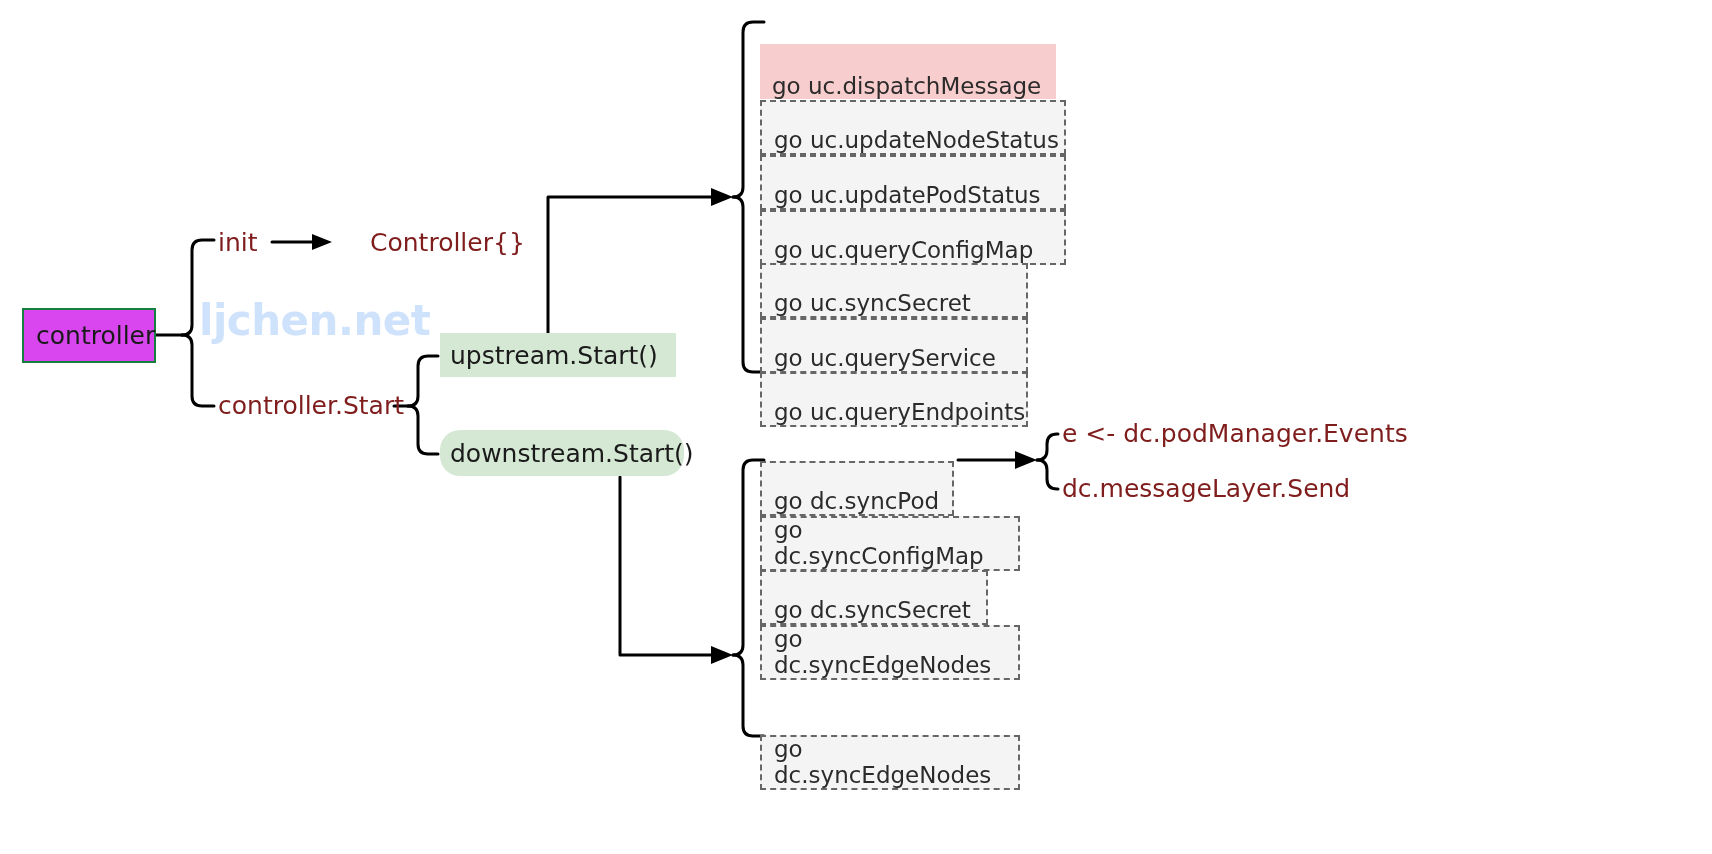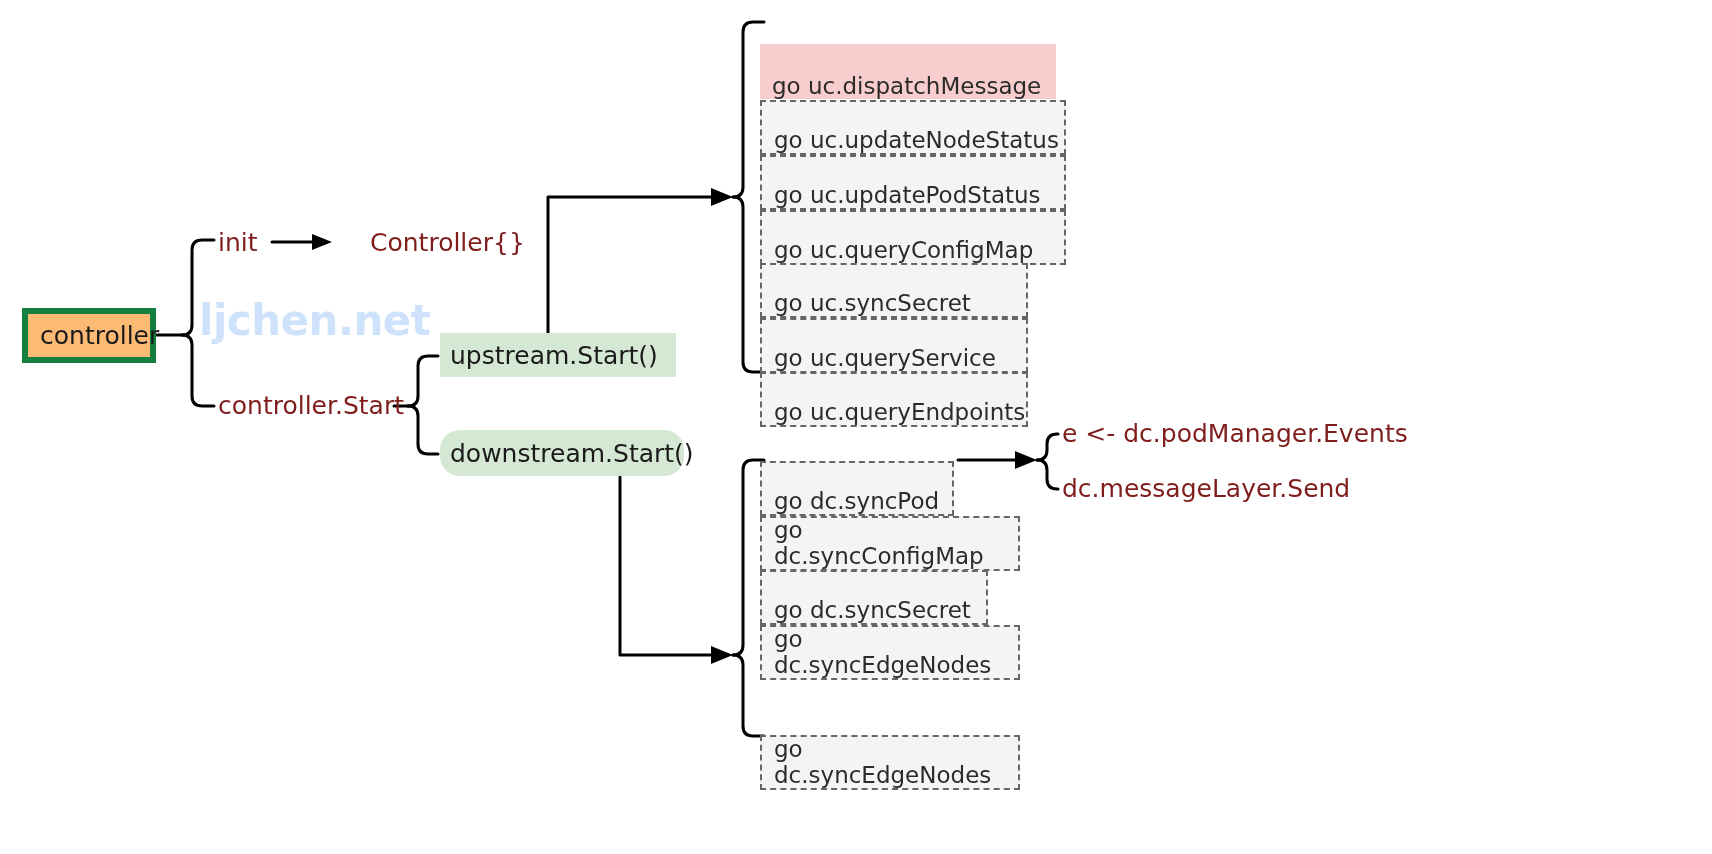--- a/index.html
+++ b/index.html
@@ -7,21 +7,21 @@
        font-family:"DejaVu Sans","Liberation Sans",sans-serif;}
   .canvas{position:absolute;left:0;top:0;width:1712px;height:854px;}
   svg.lines{position:absolute;left:0;top:0;width:1712px;height:854px;pointer-events:none;}
 
   .node{position:absolute;box-sizing:border-box;display:flex;align-items:center;}
   .node span{display:block;white-space:nowrap;}
 
   
   .controller-node{
     left:22px;top:308px;width:134px;height:55px;
-    background:#fdba74;border:6px solid #15803d;
+    background:#d946ef;border:2px solid #15803d;
     padding-left:12px;font-size:25px;color:#1a1a1a;
   }
 
   
   .start-node{
     background:#d5e8d4;border:none;padding-left:10px;
     font-size:25px;color:#1a1a1a;
   }
   #upstream-start{left:440px;top:333px;width:236px;height:44px;}
   #downstream-start{left:440px;top:430px;width:244px;height:46px;border-radius:20px;}

